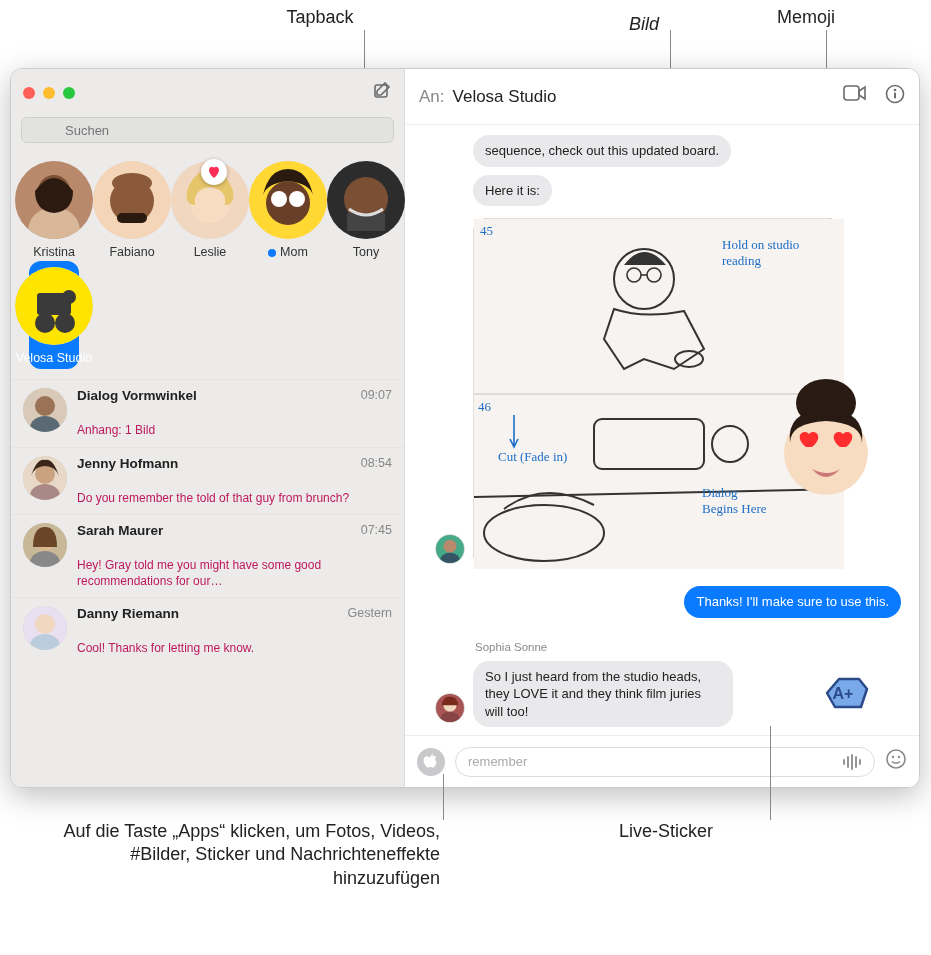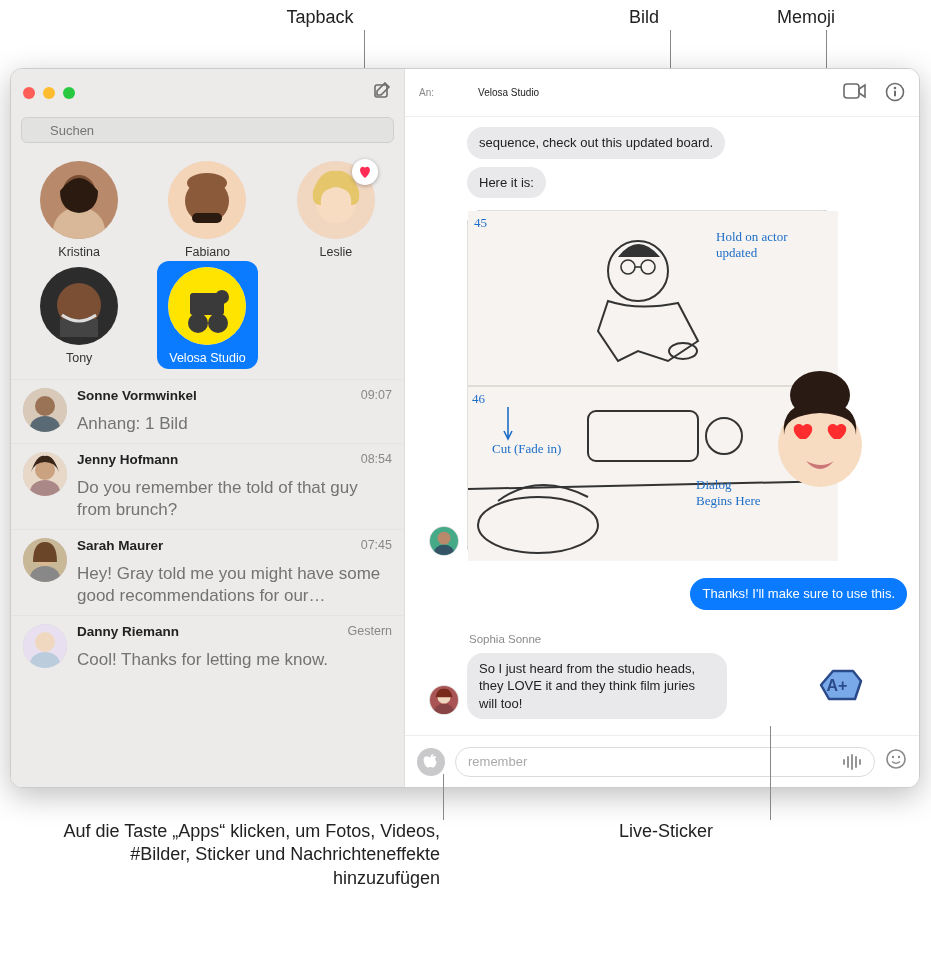--- a/index.html
+++ b/index.html
@@ -16,51 +16,51 @@
   .main { flex: 1; display: flex; flex-direction: column; background: #fff; }
 
   
   .sb-head { height: 48px; display: flex; align-items: center; padding: 0 12px; }
   .traffic { display: flex; gap: 8px; }
   .tl { width: 12px; height: 12px; border-radius: 50%; }
   .tl.r{background:#ff5f57}.tl.y{background:#febc2e}.tl.g{background:#28c840}
   .compose { margin-left: auto; color: #6c6c6c; }
 
   .search-wrap { padding: 0 10px 8px 10px; }
-  .search { width: 100%; height: 26px; border: 1px solid #cfcfcf; border-radius: 6px; background: #e2e2e1; padding-left: 28px; font-size: 13px; color: #888; position: relative; }
+  .search { width: 100%; height: 26px; border: 1px solid #cfcfcf; border-radius: 6px; background: #e2e2e1; padding-left: 43px; font-size: 13px; color: #888; position: relative; }
   .search-ico { position: absolute; left: 18px; top: 54px; color: #8a8a8a; font-size: 13px; }
 
   
-  .pins { display: grid; grid-template-columns: repeat(3, 1fr); gap: 8px 0; padding: 10px 4px 14px 4px; }
+  .pins { display: grid; grid-template-columns: repeat(5, 1fr); gap: 8px 0; padding: 10px 4px 14px 4px; }
   .pin { display: flex; flex-direction: column; align-items: center; font-size: 12.5px; color: #333; position: relative; }
   .pin-av { width: 78px; height: 78px; border-radius: 50%; background: #ddd; overflow: hidden; display: flex; align-items: center; justify-content: center; }
   .pin-name { margin-top: 6px; }
   .pin.sel .sel-bg { position: absolute; top: -6px; left: 14px; right: 14px; bottom: -4px; background: #0a7aff; border-radius: 12px; z-index: -1; pointer-events:none;}
   .pin.sel .pin-name { color: #fff; font-weight: 500; }
   .pin-dot { width: 8px; height: 8px; background: #0a7aff; border-radius: 50%; margin-right: 4px; display: inline-block; vertical-align: middle; }
   .tapback-badge { position: absolute; top: -2px; right: 22px; width: 26px; height: 26px; background: #fff; border-radius: 50%; display: flex; align-items: center; justify-content: center; box-shadow: 0 1px 4px rgba(0,0,0,.3); font-size: 14px; }
 
   
   .convs { flex: 1; overflow: hidden; }
   .conv { display: flex; padding: 8px 12px; gap: 10px; border-top: 1px solid #e4e4e3; }
   .conv-av { width: 44px; height: 44px; border-radius: 50%; background: #ccc; flex-shrink: 0; overflow:hidden;}
   .conv-body { flex: 1; }
   .conv-top { display: flex; justify-content: space-between; }
   .conv-name { font-weight: 600; font-size: 13.5px; color: #222; }
   .conv-time { font-size: 12.5px; color: #888; }
-  .conv-prev { font-size: 17px; color: #737373; margin-top: 10px; line-height: 1.3; max-height: 2.6em; overflow: hidden; }
-
-  
-  .main-head { height: 48px; display: flex; align-items: center; padding: 0 14px; border-bottom: 1px solid #eee; font-size: 10px; color: #444; gap: 36px;}
+  .conv-prev { font-size: 12px; color: #be185d; margin-top: 20px; line-height: 1.3; max-height: 2.6em; overflow: hidden; }
+
+  
+  .main-head { height: 56px; display: flex; align-items: center; padding: 0 14px; border-bottom: 1px solid #eee; font-size: 17px; color: #444;}
   .main-head .an { color: #888; margin-right: 8px; }
   .main-head .title { color: #222; }
   .main-actions { margin-left: auto; display: flex; gap: 18px; color: #6c6c6c; }
 
   
-  .chat { flex: 1; overflow: hidden; padding: 10px 12px; display: flex; flex-direction: column; gap: 8px; }
+  .chat { flex: 1; overflow: hidden; padding: 10px 18px; display: flex; flex-direction: column; gap: 8px; }
   .bubble { max-width: 68%; padding: 7px 12px; border-radius: 16px; font-size: 13px; line-height: 1.35; }
   .bubble.in { background: #e9e9eb; color: #222; align-self: flex-start; }
   .bubble.out { background: #0a7aff; color: #fff; align-self: flex-end; }
   .sender { font-size: 11.5px; color: #8a8a8a; margin-left: 52px; margin-top: 15px; }
 
   .img-msg { align-self: flex-start; width: 370px; height: 350px; border-radius: 14px; background: #0f172a; border: 1px solid #e3e0dc; position: relative; overflow: visible; margin-top:4px;}
   .img-ann { position:absolute; font-family: "Comic Sans MS","Marker Felt",cursive; color:#1e6ec8; font-size:13px; }
   .memoji-over { position: absolute; right: -44px; bottom: 64px; width: 120px; height: 130px; }
   .bubble-avatar { width: 30px; height: 30px; border-radius: 50%; background: #ccc; position: absolute; left: -38px; bottom: 4px; border:1px solid #ddd; overflow:hidden;}
 
@@ -77,21 +77,21 @@
 
   
   .av-svg { width:100%; height:100%; display:block;}
 </style>
 </head>
 <body>
 
 <div class="callout" style="left:260px; top:6px; width:120px;">Tapback</div>
 <div class="callout-line v" style="left:364px; top:30px; height:152px;"></div>
 
-<div class="callout" style="left:604px; top:6px; width:80px;">Bild</div>
+<div class="callout" style="left:604px; top:13px; width:80px;font-style:italic;">Bild</div>
 <div class="callout-line v" style="left:670px; top:30px; height:170px;"></div>
 
 <div class="callout" style="left:756px; top:6px; width:100px;">Memoji</div>
 <div class="callout-line v" style="left:826px; top:30px; height:360px;"></div>
 
 <div class="win">
 
   <div class="sidebar">
     <div class="sb-head">
       <div class="traffic">
@@ -151,20 +151,32 @@
         <div class="pin-av">
             <svg class="av-svg" viewBox="0 0 78 78">
               <rect width="78" height="78" fill="#f2d7c0"></rect>
               <circle cx="39" cy="42" r="20" fill="#f7dcc2"></circle>
               <path d="M16 30 Q24 8 39 10 Q54 8 62 30 Q64 44 54 44 Q56 28 39 26 Q22 28 24 44 Q14 44 16 30" fill="#e6c66a"></path>
             </svg>
           </div>
         <span class="pin-name">Leslie</span>
       </div>
 
+      <div class="pin">
+        <div class="pin-av">
+            <svg class="av-svg" viewBox="0 0 78 78">
+              <rect width="78" height="78" fill="#ffd833"></rect>
+              <circle cx="39" cy="42" r="22" fill="#6a3f28"></circle>
+              <circle cx="30" cy="38" r="8" fill="#fff"></circle>
+              <circle cx="48" cy="38" r="8" fill="#fff"></circle>
+              <path d="M14 34 Q20 8 39 8 Q58 8 64 34 Q60 22 39 20 Q18 22 14 34" fill="#2a1a10"></path>
+            </svg>
+          </div>
+        <span class="pin-name"><span class="pin-dot"></span><span>Mom</span></span>
+      </div>
 
       <div class="pin">
         <div class="pin-av">
             <svg class="av-svg" viewBox="0 0 78 78">
               <rect width="78" height="78" fill="#2c2c2c"></rect>
               <circle cx="39" cy="38" r="22" fill="#7a4f34"></circle>
               <rect x="20" y="52" width="38" height="18" fill="#444"></rect>
               <path d="M22 48 Q39 60 56 48" fill="none" stroke="#ddd" stroke-width="3"></path>
             </svg>
           </div>
@@ -190,21 +202,21 @@
       <div class="conv">
         <div class="conv-av">
             <svg class="av-svg" viewBox="0 0 44 44">
               <rect width="44" height="44" fill="#d8c9b8"></rect>
               <circle cx="22" cy="18" r="10" fill="#9a7356"></circle>
               <ellipse cx="22" cy="40" rx="15" ry="12" fill="#5a6a74"></ellipse>
             </svg>
           </div>
         <div class="conv-body">
           <div class="conv-top">
-              <span class="conv-name">Sonne Vormwinkel</span>
+              <span class="conv-name">Dialog Vormwinkel</span>
               <span class="conv-time">09:07</span>
             </div>
           <div class="conv-prev">Anhang: 1 Bild</div>
         </div>
       </div>
       <div class="conv">
         <div class="conv-av">
             <svg class="av-svg" viewBox="0 0 44 44">
               <rect width="44" height="44" fill="#e8d8c8"></rect>
               <circle cx="22" cy="18" r="10" fill="#caa280"></circle>
@@ -305,21 +317,21 @@
 
             <rect x="120" y="200" width="110" height="50" rx="8" fill="none" stroke="#333" stroke-width="2"></rect>
             <circle cx="256" cy="225" r="18" fill="none" stroke="#333" stroke-width="2"></circle>
             <ellipse cx="70" cy="314" rx="60" ry="28" fill="none" stroke="#333" stroke-width="2"></ellipse>
             <path d="M30 290 Q70 260 120 286" fill="none" stroke="#333" stroke-width="2"></path>
             <path d="M0 278 L370 270" stroke="#333" stroke-width="2"></path>
 
             <path d="M40 196 L40 226 M36 220 L40 228 L44 220" fill="none" stroke="#1e6ec8" stroke-width="1.6"></path>
           </svg>
           <span class="img-ann" style="left:6px; top:4px;">45</span>
-          <span class="img-ann" style="right:30px; top:18px; width:90px;">Hold on actor updated</span>
+          <span class="img-ann" style="right:30px; top:18px; width:90px;">Hold on studio reading</span>
           <span class="img-ann" style="left:4px; top:180px;">46</span>
           <span class="img-ann" style="left:24px; top:230px; width:70px;">Cut (Fade in)</span>
           <span class="img-ann" style="right:70px; bottom:50px; width:70px;">Dialog Begins Here</span>
 
           <div class="memoji-over">
             <svg viewBox="0 0 120 130" width="120" height="130">
               <ellipse cx="60" cy="30" rx="30" ry="24" fill="#2a1a14"></ellipse>
               <circle cx="60" cy="80" r="42" fill="#f7dcc2"></circle>
               <path d="M24 70 Q20 38 60 36 Q100 38 96 70 Q96 50 60 48 Q24 50 24 70" fill="#2a1a14"></path>
 

